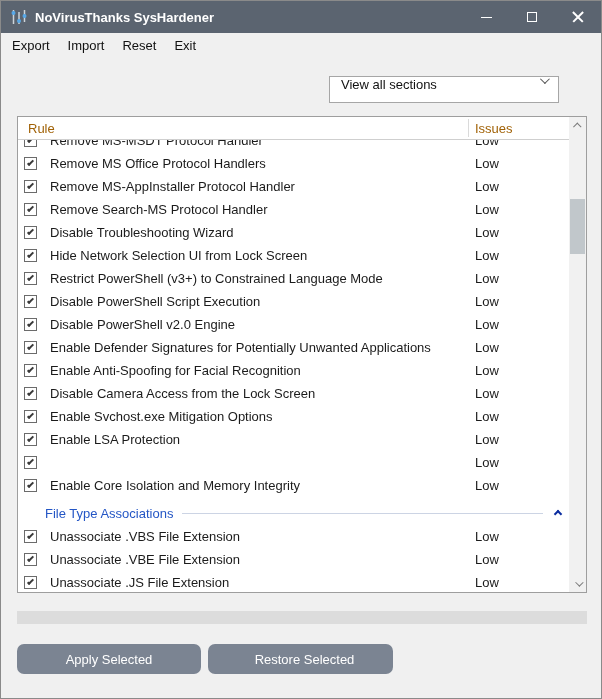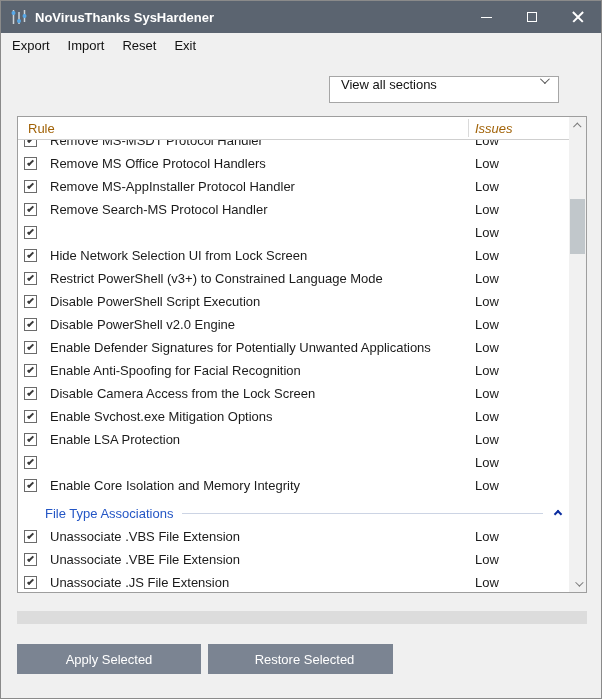--- a/index.html
+++ b/index.html
@@ -54,21 +54,21 @@
   .listbox {
     position:absolute; left:16px; top:115px; width:570px; height:477px;
     background:#fff; border:1px solid #9e9e9e;
   }
   .list-header {
     position:absolute; left:0; top:0; right:17px; height:23px;
     display:flex; align-items:center; padding-left:10px;
     border-bottom:1px solid #cfcfcf; background:#fff; z-index:2; color:#a16207;
   }
   .col-sep { position:absolute; left:450px; top:2px; bottom:2px; width:1px; background:#dadada; }
-  .col-issues { position:absolute; left:457px;font-style:italic; }
+  .col-issues { position:absolute; left:457px; }
   .rows-viewport {
     position:absolute; left:0; top:23px; right:17px; bottom:0; overflow:hidden;
   }
   .rule-row { height:23px; display:flex; align-items:center; padding-left:6px; position:relative; }
   .rule-row.clip-top { margin-top:-11px; }
   .cb {
     flex:none; width:13px; height:13px; background:#fff; border:1px solid #6b6b6b; position:relative;
   }
   .check {
     position:absolute; left:2px; top:3px; width:7px; height:3px;
@@ -100,21 +100,21 @@
     background:var(--c-scroll_thumb,#c1c7cb);
   }
   
   .progress {
     position:absolute; left:16px; top:610px; width:570px; height:13px;
     background:var(--c-progress_track,#dcdcdc);
   }
   .btn {
     position:absolute; top:643px; height:30px;
     background:var(--c-button,#7b8492); color:#fff;
-    display:flex; align-items:center; justify-content:center; font-size:13px;
+    display:flex; align-items:center; justify-content:center; font-size:13px;border-radius:7px;
   }
   .btn-apply { left:16px; width:184px; }
   .btn-restore { left:207px; width:185px;padding-left:8px; }
 </style>
 </head>
 <body>
 
 <div id="window">
 
   <div class="titlebar">
@@ -184,20 +184,21 @@
           <span class="cb">
             <span class="check"></span>
           </span>
           <span class="rule-label">Remove Search-MS Protocol Handler</span>
           <span class="issue">Low</span>
         </div>
         <div class="rule-row">
           <span class="cb">
             <span class="check"></span>
           </span>
+          <span class="rule-label">Disable Troubleshooting Wizard</span>
           <span class="issue">Low</span>
         </div>
         <div class="rule-row">
           <span class="cb">
             <span class="check"></span>
           </span>
           <span class="rule-label">Hide Network Selection UI from Lock Screen</span>
           <span class="issue">Low</span>
         </div>
         <div class="rule-row">

